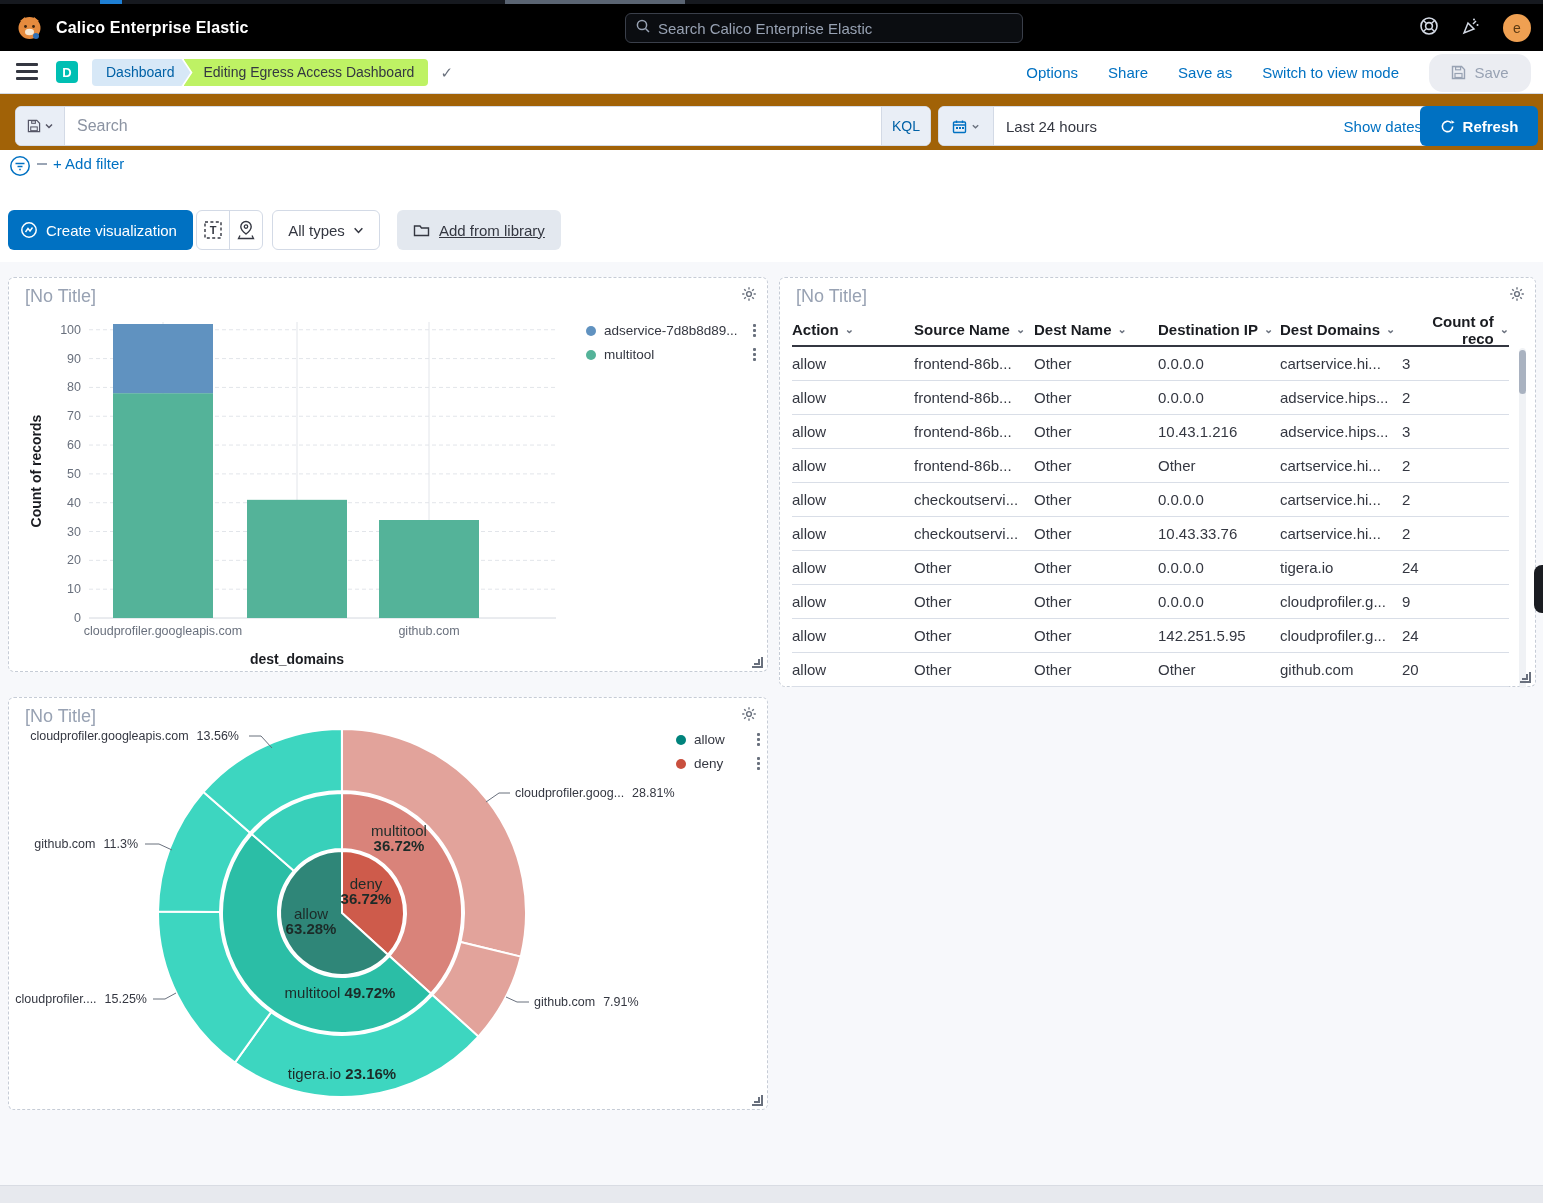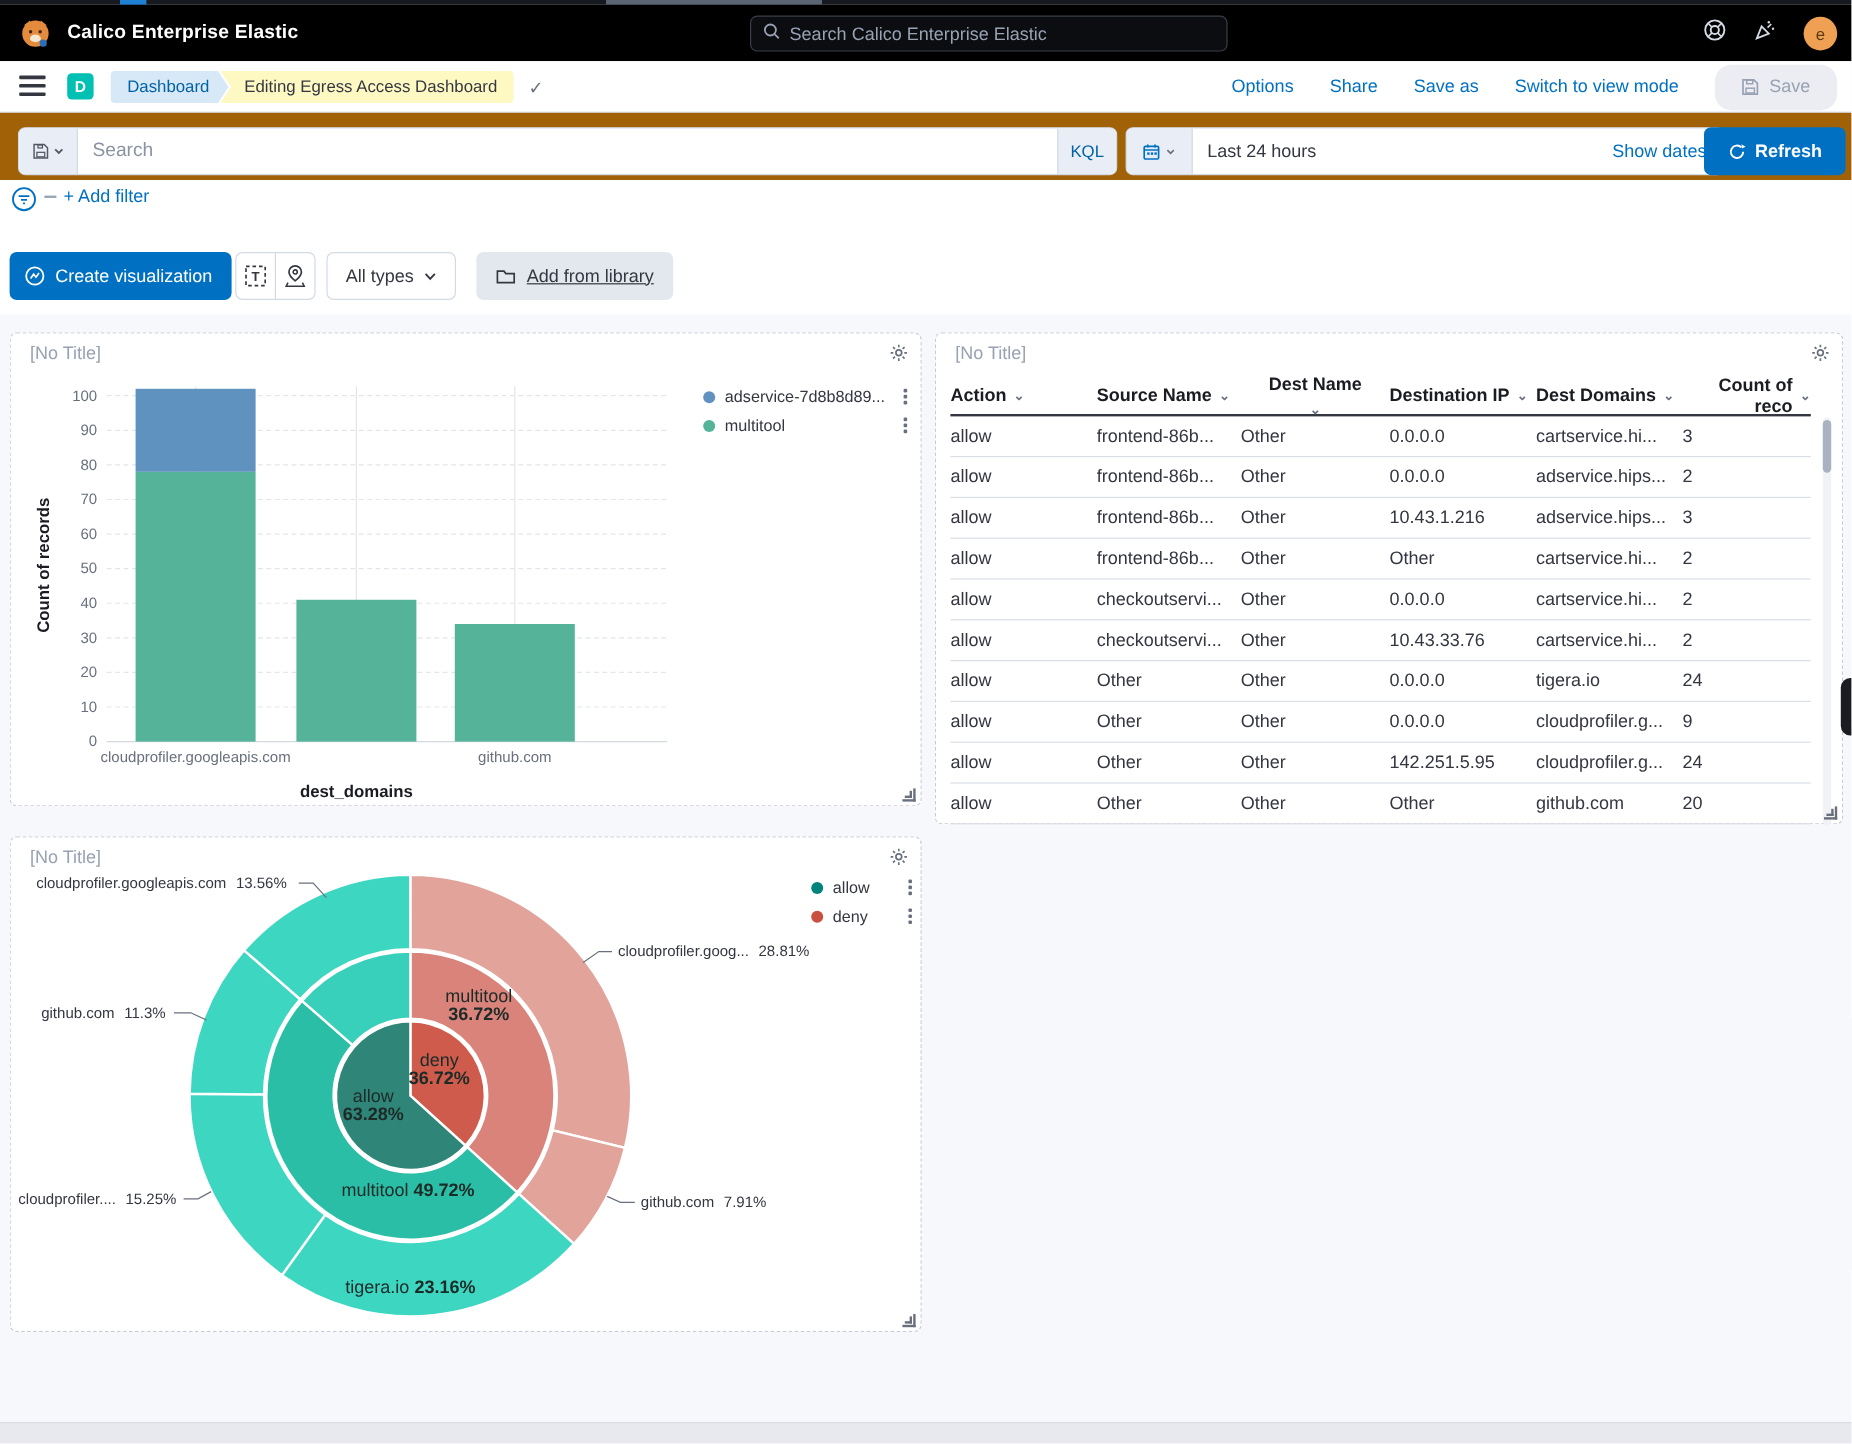--- a/index.html
+++ b/index.html
@@ -27,21 +27,21 @@
   
   .crumb-bar { position:relative; height:43px; background:#fff; border-bottom:1px solid #d3dae6;
     display:flex; align-items:center; }
   .hamburger { position:absolute; left:16px; top:12px; width:22px; height:18px; cursor:pointer; }
   .hamburger span { display:block; height:3px; background:#343741; border-radius:1px; margin-bottom:4px; }
   .d-badge { position:absolute; left:56px; top:10px; width:22px; height:22px; background:#00bfb3; border-radius:4px;
     color:#fff; font-weight:bold; font-size:13px; display:flex; align-items:center; justify-content:center; }
   .crumbs { position:absolute; left:92px; top:8px; display:flex; align-items:center; height:27px; }
   .crumb-first { background:#d7e8f7; color:#0061a6; font-size:14px; padding:5px 16px 5px 14px; height:27px;
     clip-path:polygon(0 0, calc(100% - 9px) 0, 100% 50%, calc(100% - 9px) 100%, 0 100%); border-radius:4px 0 0 4px; }
-  .crumb-last { background:#fef9c3; color:#343741; font-size:14px; padding:5px 14px 5px 20px; height:27px; margin-left:-7px;
+  .crumb-last { background:#bef264; color:#343741; font-size:14px; padding:5px 14px 5px 20px; height:27px; margin-left:-7px;
     clip-path:polygon(0 0, 100% 0, 100% 100%, 0 100%, 9px 50%); border-radius:0 4px 4px 0; }
   .crumb-check { margin-left:12px; color:#69707d; font-size:15px; cursor:pointer; }
   .crumb-actions { position:absolute; right:12px; top:0; height:43px; display:flex; align-items:center; gap:30px; }
   .crumb-actions a { color:#0071c2; font-size:15px; text-decoration:none; cursor:pointer; }
   .save-btn { width:102px; height:38px; background:#ebedf2; border:none; border-radius:14px; color:#98a2b3;
     font-size:15px; display:flex; align-items:center; justify-content:center; gap:8px; cursor:pointer;
     font-family:"Liberation Sans", sans-serif; }
 
   
   .query-row { position:relative; height:56px; background:#a16207; }
@@ -83,21 +83,21 @@
     border-radius:6px; background:#fff; display:flex; align-items:center; justify-content:center; gap:8px;
     font-size:15px; color:#343741; cursor:pointer; }
   .add-library { position:absolute; left:397px; top:24px; height:40px; padding:0 16px; background:#e3e8ef; border:none;
     border-radius:6px; font-size:15px; color:#343741; display:flex; align-items:center; gap:9px; cursor:pointer;
     font-family:"Liberation Sans", sans-serif; }
   .add-library span { text-decoration:underline; }
 
   
   .dashboard { position:relative; height:923px; background:#f7f8fb; }
   .panel { position:absolute; background:#fff; border:1px dashed #c6ccd6; border-radius:6px; }
-  .panel-title { position:absolute; left:16px; top:8px; color:#98a2b3; font-size:15px; cursor:pointer; }
+  .panel-title { position:absolute; left:16px; top:8px; color:#98a2b3; font-size:18px; cursor:pointer; }
   .gear { position:absolute; right:10px; top:8px; color:#69707d; cursor:pointer; }
   .resize-handle { position:absolute; right:4px; bottom:3px; width:11px; height:11px; cursor:nwse-resize;
     border-right:2px solid #69707d; border-bottom:2px solid #69707d; }
   .resize-handle::before { content:""; position:absolute; right:1px; bottom:1px; width:4px; height:4px;
     border-right:2px solid #69707d; border-bottom:2px solid #69707d; }
 
   #panel-bar   { left:8px;   top:15px;  width:760px; height:395px; }
   #panel-table { left:779px; top:15px;  width:757px; height:410px; }
   #panel-sun   { left:8px;   top:435px; width:760px; height:413px; }
 
@@ -107,21 +107,21 @@
   .kebab { margin-left:auto; display:flex; flex-direction:column; gap:2px; cursor:pointer; padding:2px; }
   .kebab i { width:3px; height:3px; background:#69707d; border-radius:1px; }
   #panel-bar .legend { left:577px; top:44px; width:172px; }
   #panel-sun .legend { left:667px; top:33px; width:86px; }
 
   
   .lens-table { position:absolute; left:12px; top:36px; right:26px; }
   .lt-header { display:flex; border-bottom:2px solid #343741; height:33px; align-items:center; }
   .lt-header .col { font-weight:bold; font-size:15px; color:#1a1c21; display:flex; align-items:center; gap:6px; cursor:pointer; }
   .lt-row { display:flex; height:34px; align-items:center; border-bottom:1px solid #d9dee7; font-size:15px; color:#343741; }
-  .col-0{width:122px;} .col-1{width:120px;} .col-2{width:124px;flex-direction:column;} .col-3{width:122px;} .col-4{width:122px;}
+  .col-0{width:122px;} .col-1{width:120px;} .col-2{width:124px;} .col-3{width:122px;} .col-4{width:122px;}
   .col-5{flex:1; justify-content:space-between; display:flex; text-align:right;}
   .sort-chev { color:#69707d; font-size:11px; }
   .scroll-track { position:absolute; right:9px; top:70px; width:7px; height:340px; background:#f0f2f5; border-radius:4px; }
   .scroll-thumb { position:absolute; right:9px; top:72px; width:7px; height:44px; background:#a9b2c0; border-radius:4px; cursor:grab; }
 
   
   .sb-label { position:absolute; transform:translate(-50%,-50%); text-align:center; font-size:15px; color:#1c2b28;
     line-height:15px; pointer-events:none; white-space:nowrap; }
   .sb-label b { font-size:15px; }
   .sb-callout { position:absolute; font-size:12.5px; color:#343741; white-space:nowrap; pointer-events:none; }

